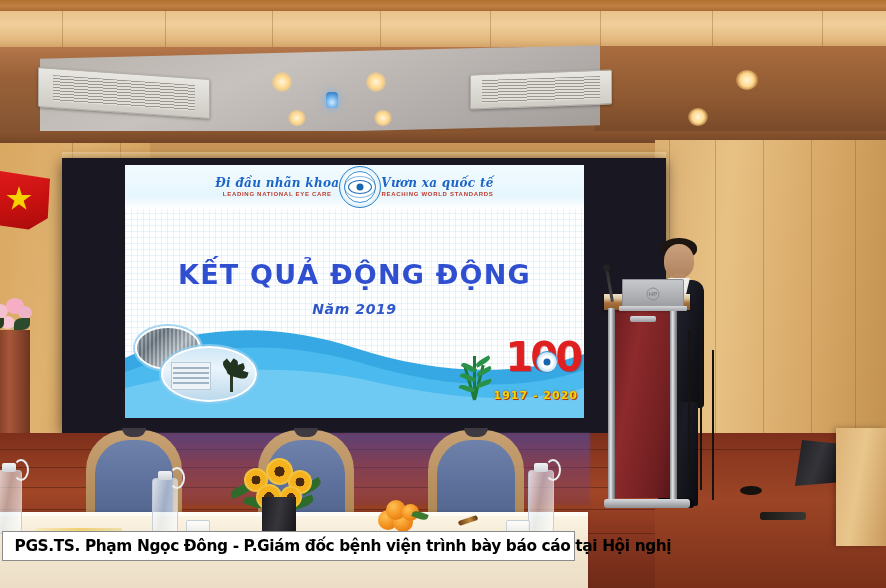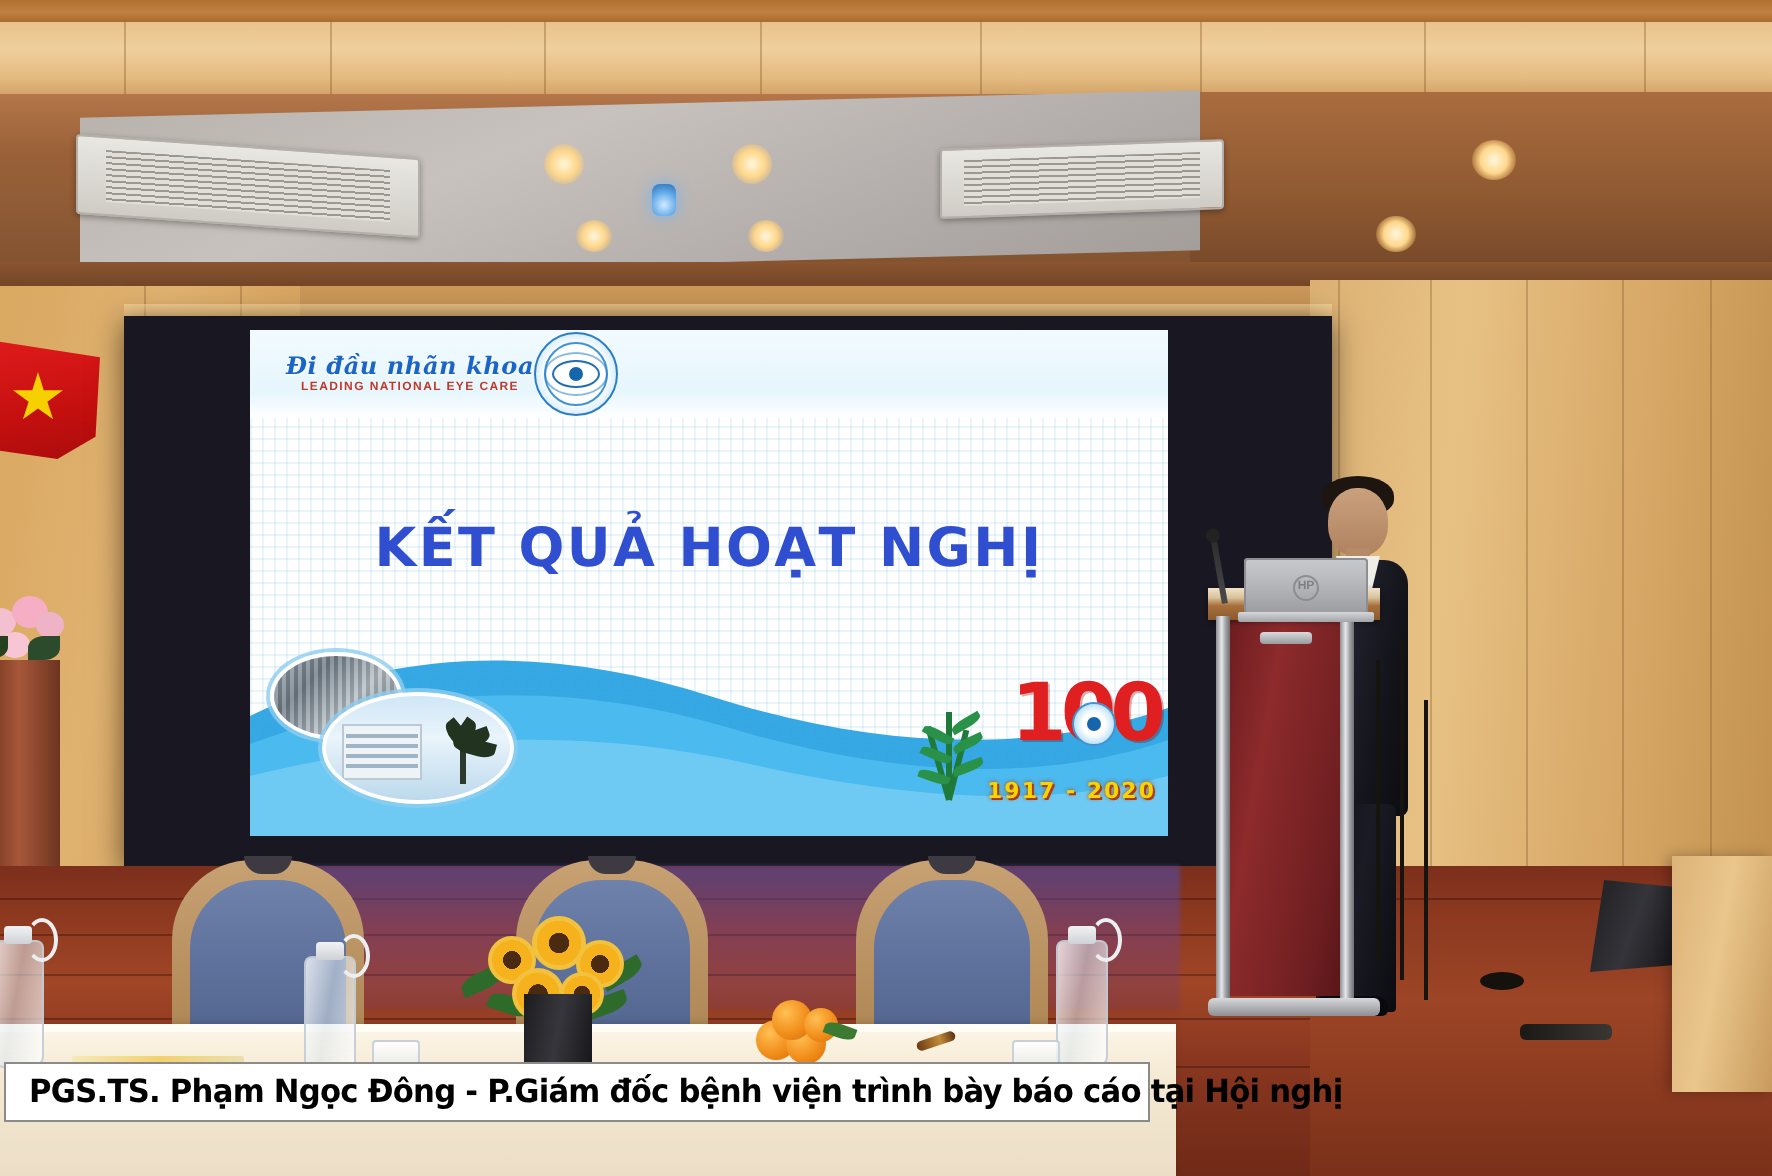--- a/index.html
+++ b/index.html
@@ -63,21 +63,21 @@
   .screen-glow{position:absolute;left:62px;top:152px;width:604px;height:10px;
     background:linear-gradient(180deg,rgba(255,225,170,.55),rgba(255,225,170,0));}
   .slide{position:absolute;left:125px;top:165px;width:459px;height:253px;overflow:hidden;
     background:#ffffff;}
   .slide .grid{position:absolute;inset:0;
     background-image:linear-gradient(rgba(120,185,230,.16) 1px,transparent 1px),
                      linear-gradient(90deg,rgba(120,185,230,.16) 1px,transparent 1px);
     background-size:6px 6px;}
   .slide-header{position:absolute;left:0;top:0;width:100%;height:44px;
     background:linear-gradient(180deg,#f2fbff 0%,#e6f6fd 70%,#ffffff 100%);
-    display:flex;align-items:center;justify-content:flex-start;padding:0 18px;box-sizing:border-box;}
+    display:flex;align-items:center;justify-content:center;padding:0 18px;box-sizing:border-box;}
   .motto{text-align:center;line-height:1.05;}
   .motto .vi{font-family:"DejaVu Serif",serif;font-style:italic;font-weight:bold;
     color:#1b64c8;font-size:12px;letter-spacing:.3px;text-shadow:0 1px 0 rgba(255,255,255,.8);}
   .motto .en{font-size:6px;font-weight:bold;letter-spacing:.7px;color:#c0392b;margin-top:2px;}
   .emblem{width:40px;height:40px;border-radius:50%;flex:0 0 auto;position:relative;
     background:radial-gradient(circle,#ffffff 52%,#dff0fb 70%,#ffffff 100%);
     border:1.2px solid #2a7fc4;}
   .emblem .ring{position:absolute;left:4px;top:4px;right:4px;bottom:4px;border-radius:50%;
     border:1px solid #3f93d4;}
   .emblem .eye{position:absolute;left:50%;top:50%;transform:translate(-50%,-50%);
@@ -315,23 +315,28 @@
       <div class="motto">
         <div class="vi">Đi đầu nhãn khoa</div>
         <div class="en">LEADING NATIONAL EYE CARE</div>
       </div>
       <div class="emblem">
         <div class="ring"></div>
           <div class="arc"></div>
           <div class="eye"></div>
           <div class="pupil"></div>
       </div>
-    </div>
-
-    <div class="slide-main">KẾT QUẢ HOẠT NGHỊ</div>
+      <div class="motto">
+        <div class="vi">Vươn xa quốc tế</div>
+        <div class="en">REACHING WORLD STANDARDS</div>
+      </div>
+    </div>
+
+    <div class="slide-main">KẾT QUẢ ĐỘNG ĐỘNG</div>
+    <div class="slide-year">Năm 2019</div>
 
     <div class="wave-wrap">
       <svg viewBox="0 0 459 104" preserveAspectRatio="none">
         <path d="M0,44 C70,10 150,8 230,34 C310,60 390,64 459,40 L459,104 L0,104 Z" fill="#2ba3e3" opacity=".95"></path>
         <path d="M0,58 C80,28 160,26 240,50 C320,74 395,78 459,56 L459,104 L0,104 Z" fill="#4fbdf0" opacity=".85"></path>
         <path d="M0,74 C90,52 170,50 250,68 C330,86 400,90 459,74 L459,104 L0,104 Z" fill="#7fd2f5" opacity=".7"></path>
       </svg>
     </div>
 
     <div class="collage">

